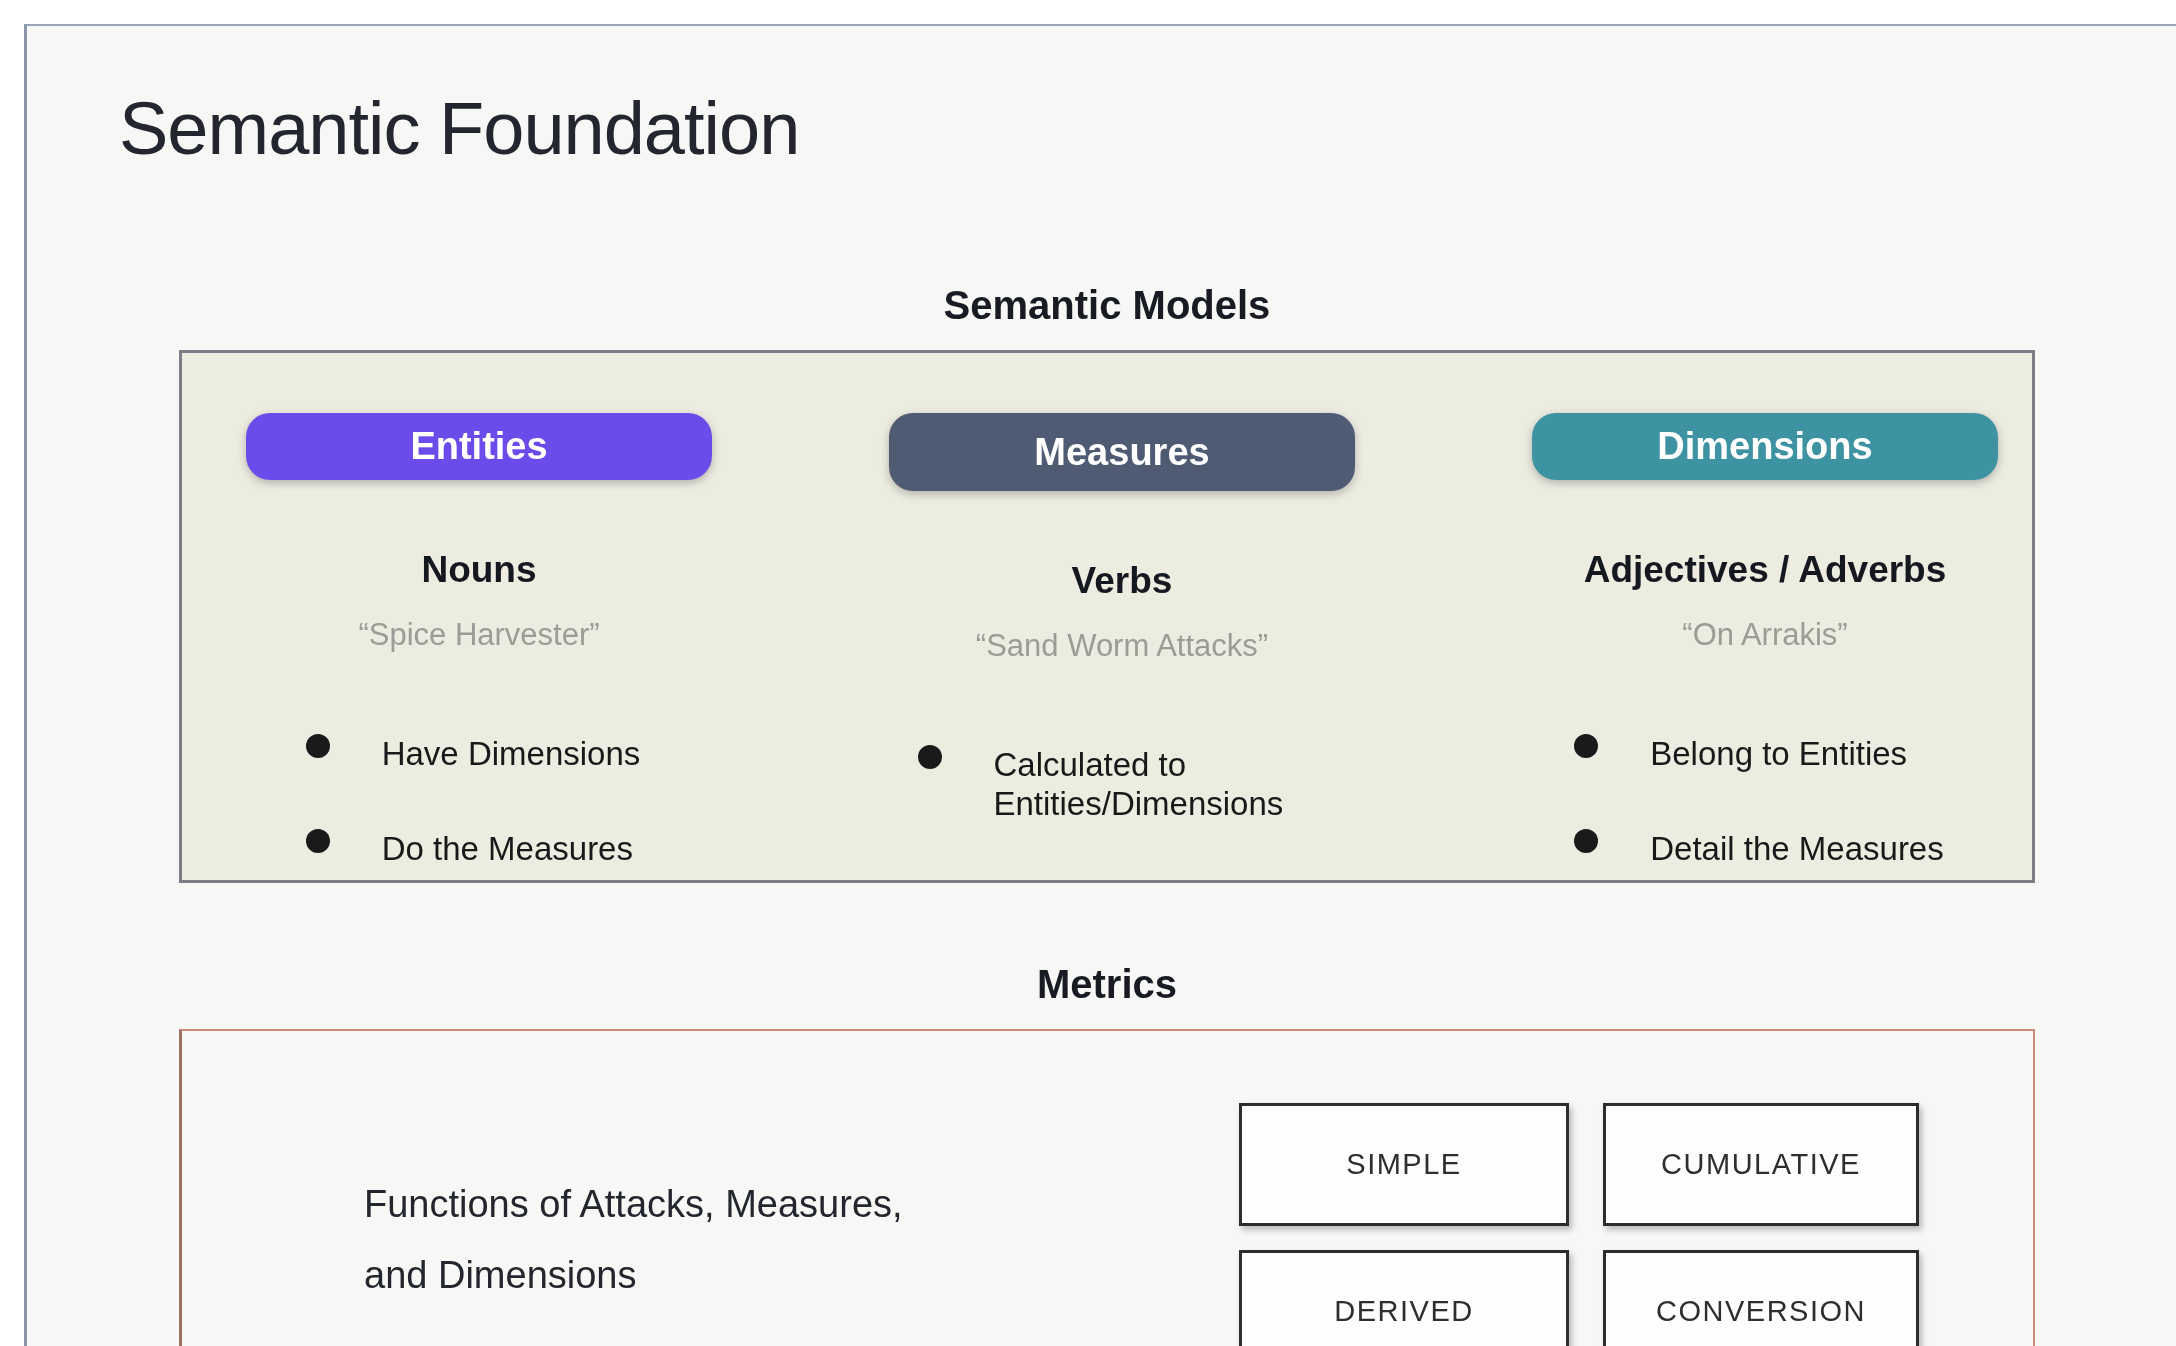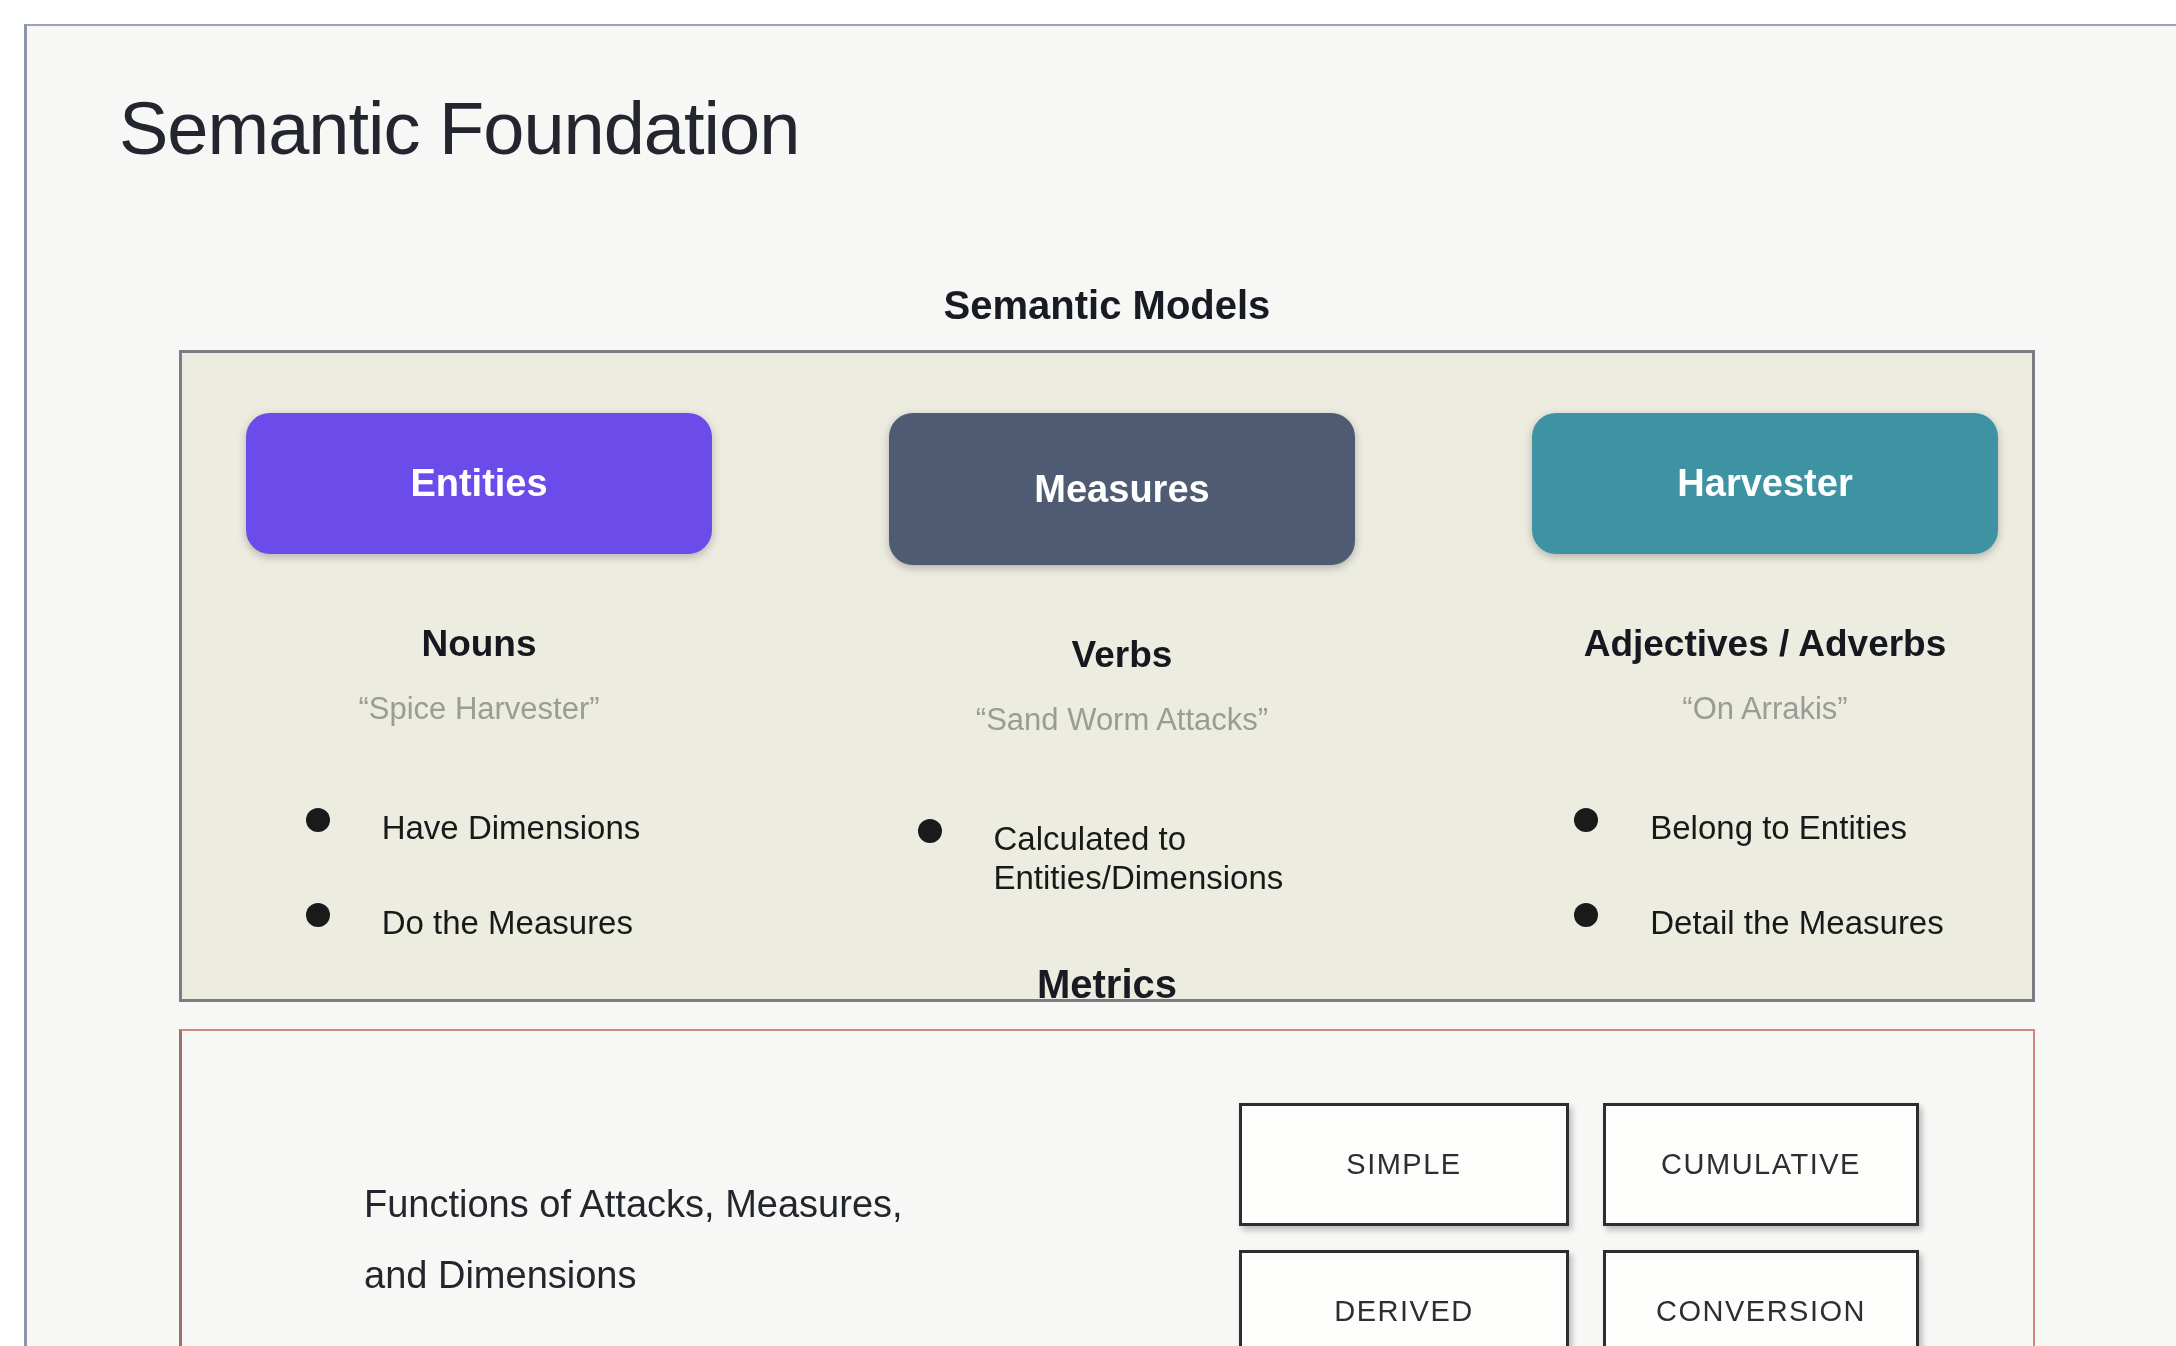--- a/index.html
+++ b/index.html
@@ -29,21 +29,21 @@
   .sec-heading {
     text-align: center;
     font-size: 40px;
     font-weight: 700;
     color: #181b22;
     margin-bottom: 10px;
   }
   
   .models { position: absolute; left: 140px; top: 233px; width: 1880px; }
   .models-box {
-    height: 652px;
+    height: 533px;
     background: #edece1;
     border: 3px solid #7b7f85;
     display: flex;
     justify-content: space-between;
     padding: 48px 22px 0 52px;
   }
   .col {
     width: 490px;
     display: flex;
     flex-direction: column;
@@ -163,21 +163,21 @@
         <div class="quote">“Sand Worm Attacks”</div>
         <ul class="bullets">
           <li>
             <span class="dot"></span>
             <span class="bullet-text">Calculated to Entities/Dimensions</span>
           </li>
         </ul>
       </div>
 
       <div class="col">
-        <div class="pill" style="background-color: rgb(62, 147, 162);">Harvester</div>
+        <div class="pill" style="background-color: rgb(62, 147, 162);">Dimensions</div>
         <div class="pos">Adjectives / Adverbs</div>
         <div class="quote">“On Arrakis”</div>
         <ul class="bullets">
           <li>
             <span class="dot"></span>
             <span class="bullet-text">Belong to Entities</span>
           </li>
           <li>
             <span class="dot"></span>
             <span class="bullet-text">Detail the Measures</span>

